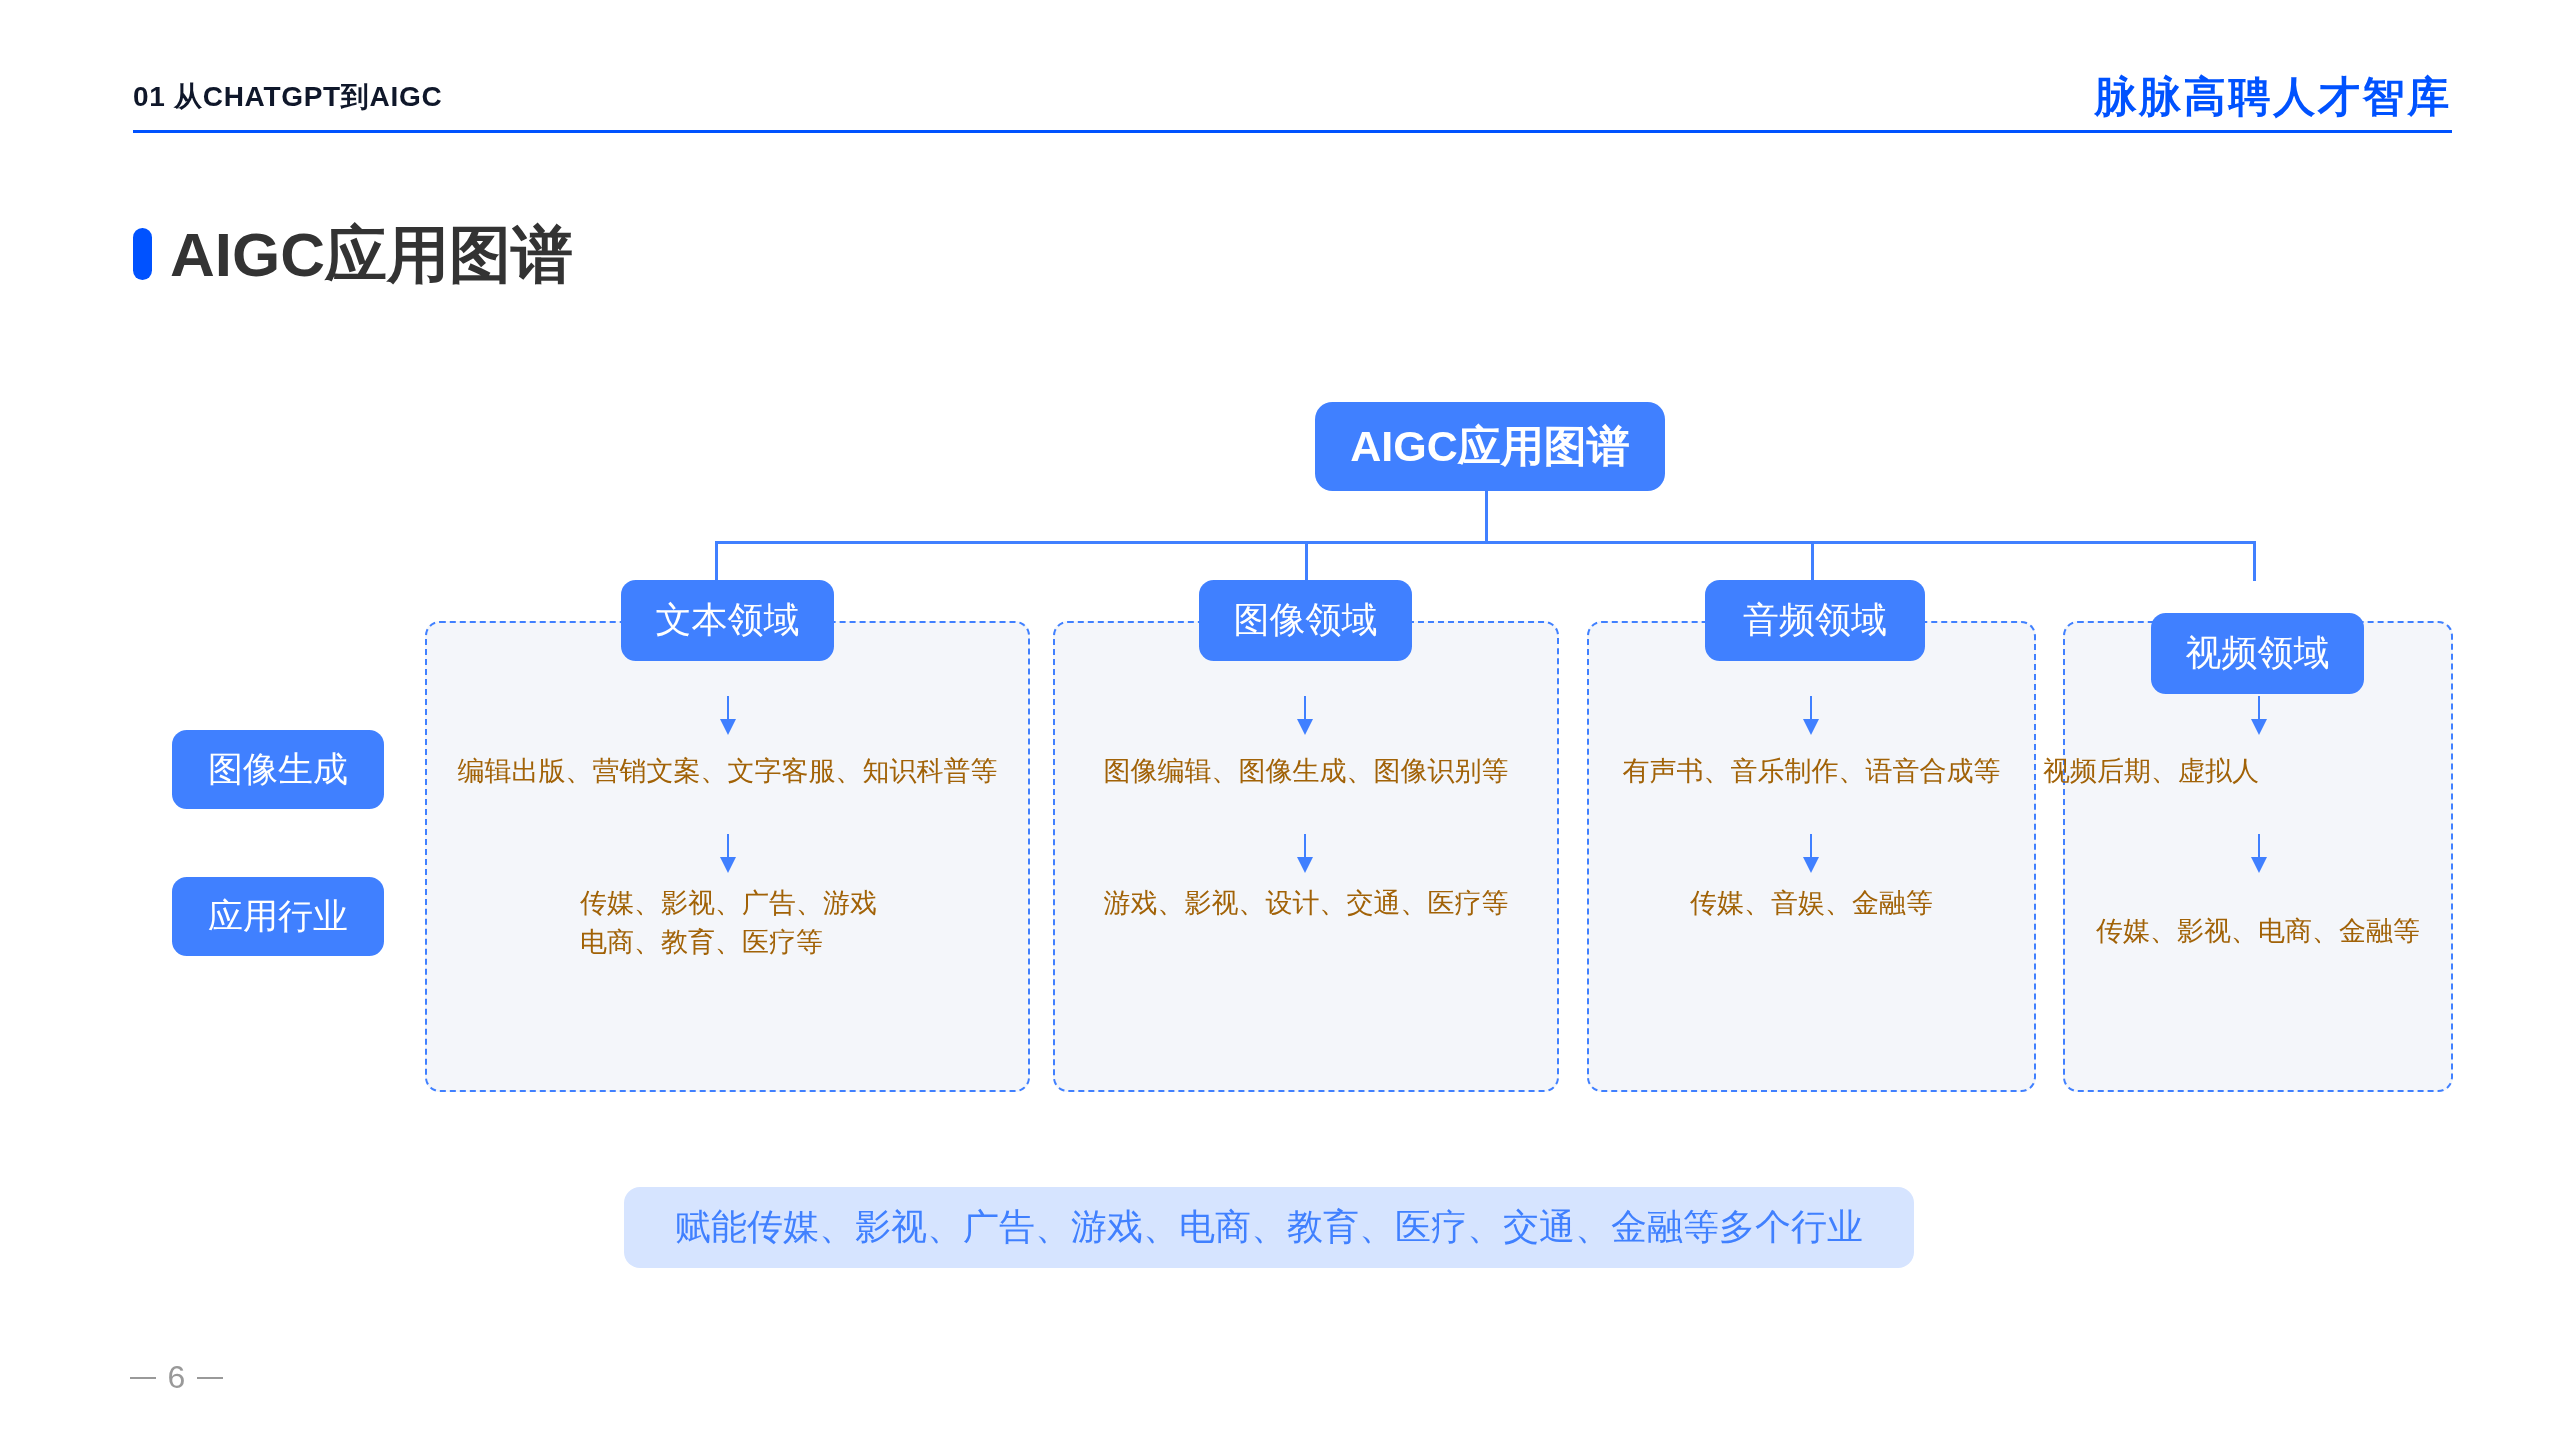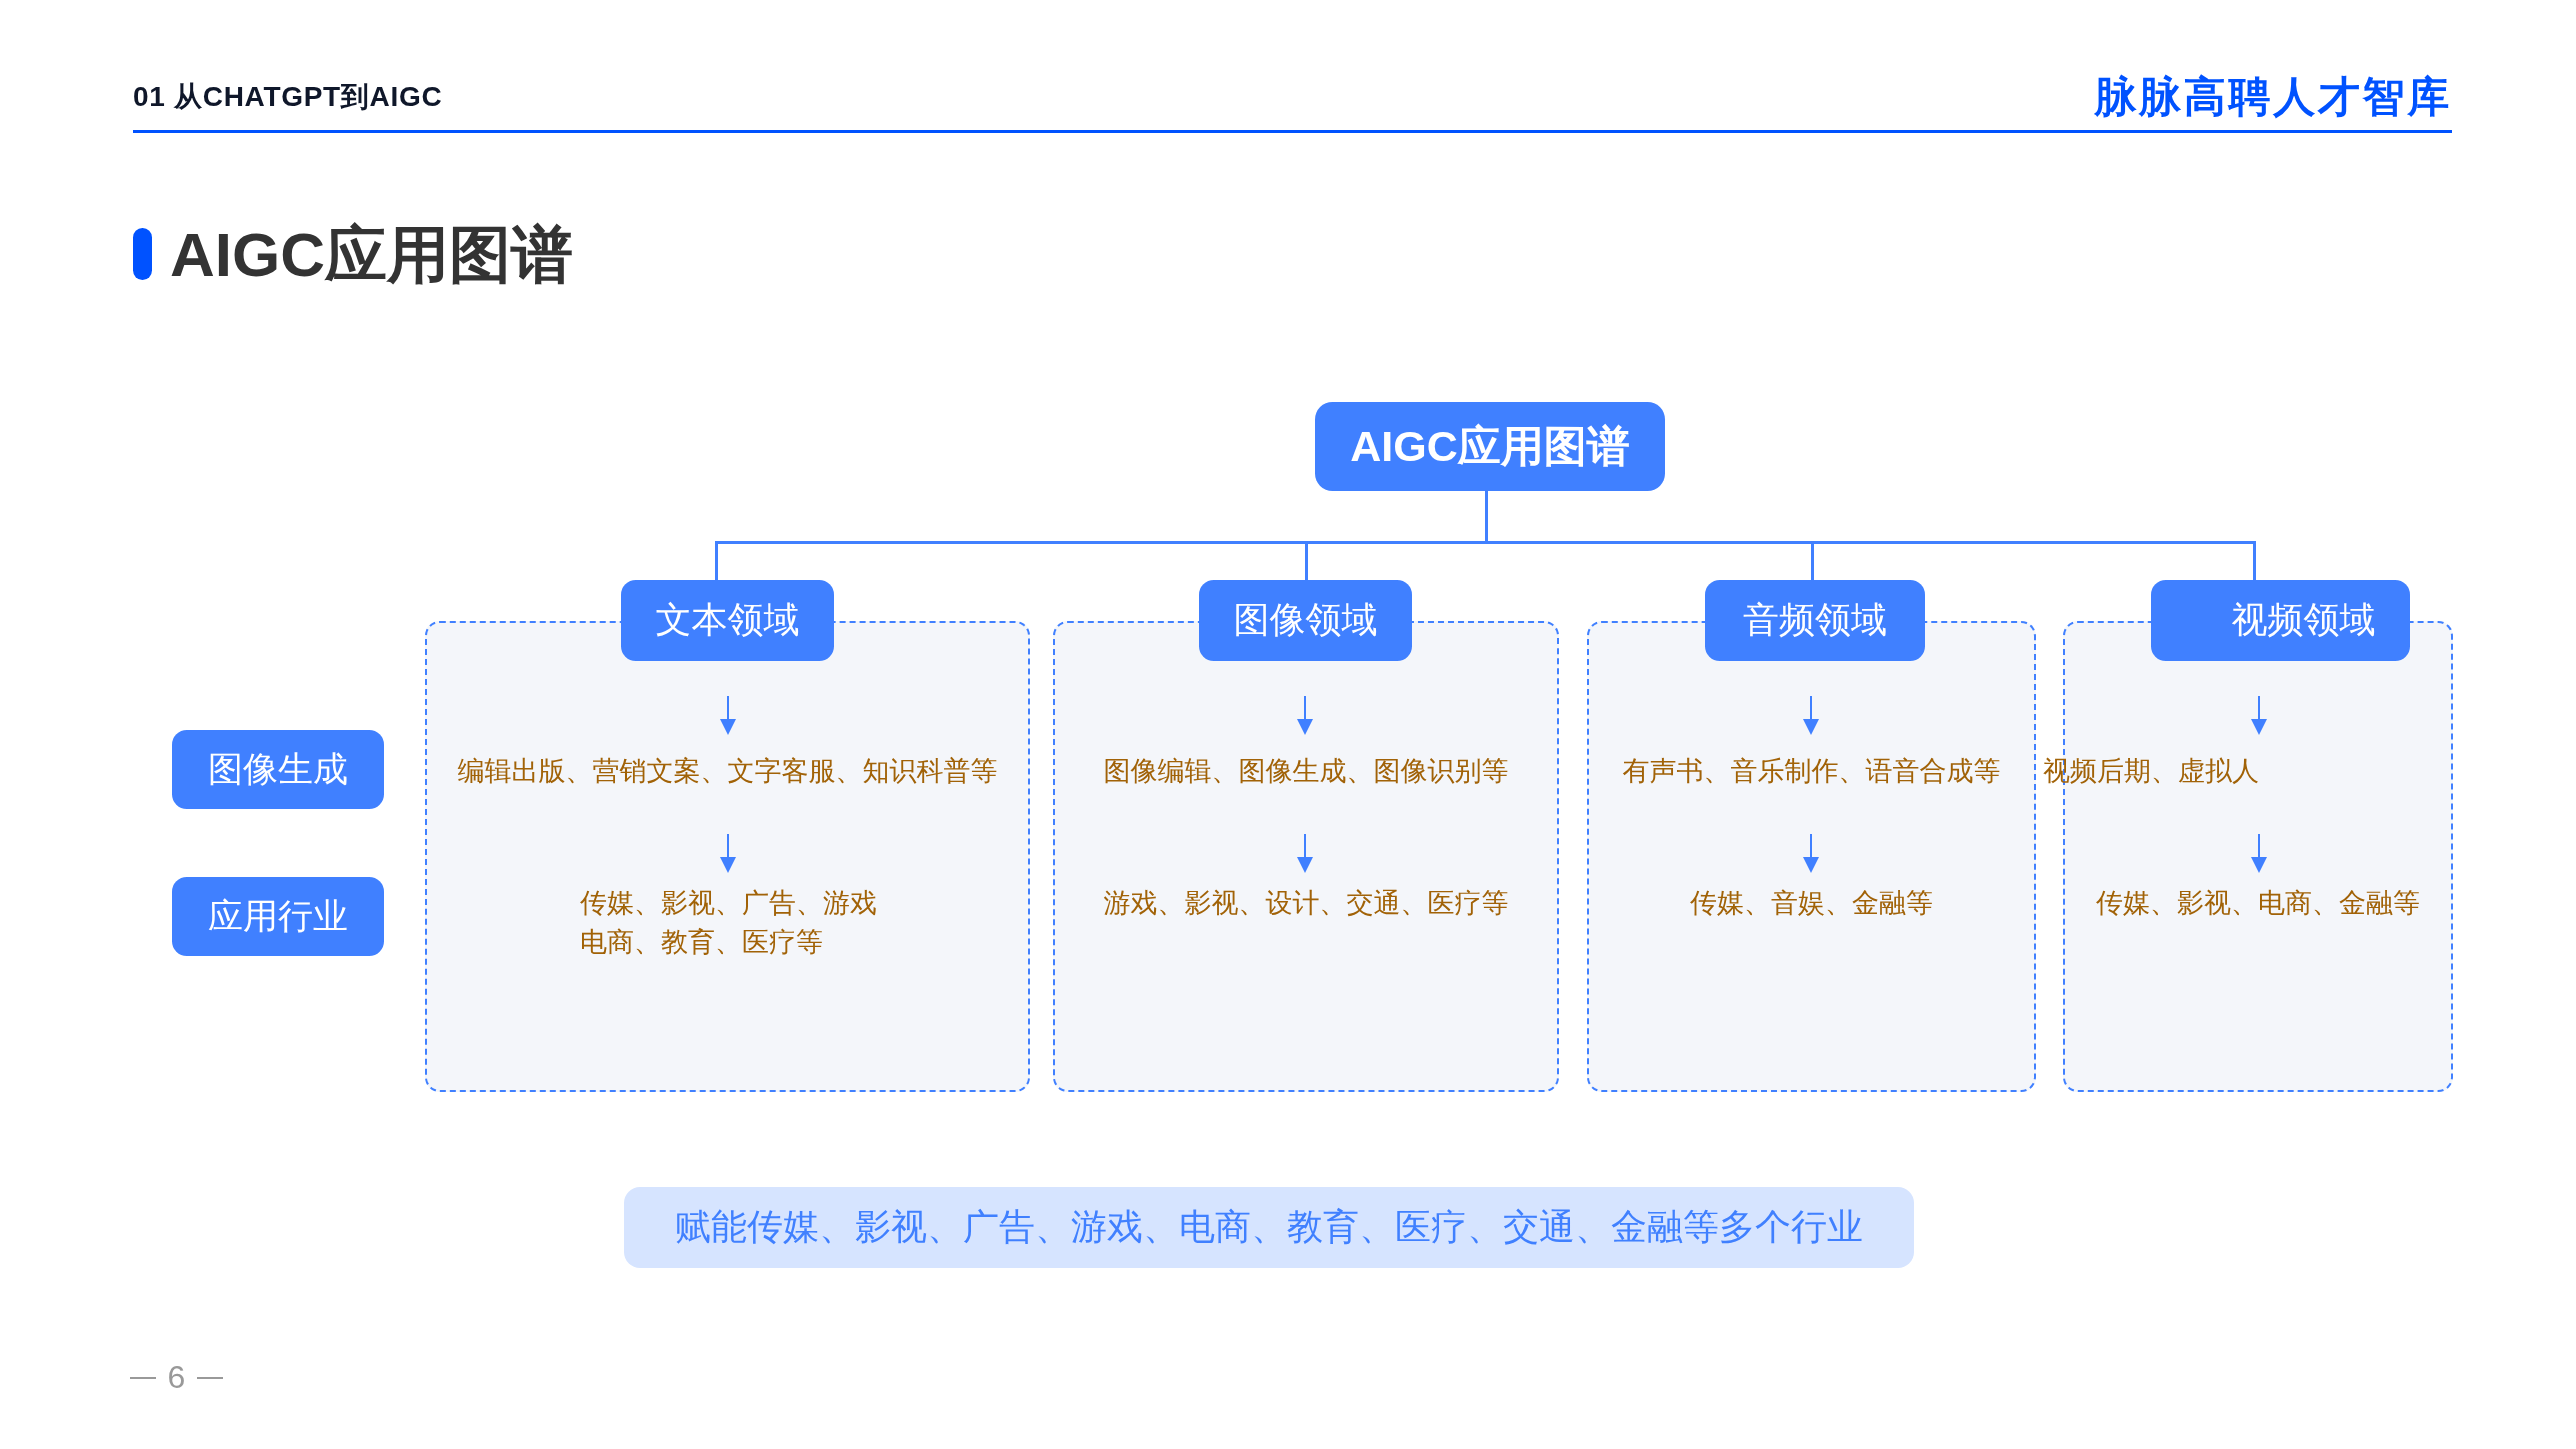--- a/index.html
+++ b/index.html
@@ -121,33 +121,33 @@
     <div class="head"></div>
   </div>
 <div class="abs ctext" style="left:1587px; width:449px; top:751px;">有声书、音乐制作、语音合成等</div>
 <div class="abs arrow" style="left:1803px; top:834px;">
     <div class="shaft"></div>
     <div class="head"></div>
   </div>
 <div class="abs ctext" style="left:1587px; width:449px; top:883px;text-align:center;">传媒、音娱、金融等</div>
 
 <div class="abs card" style="left:2063px; top:621px; width:390px; height:471px;"></div>
-<div class="abs blue-box tab" style="left:2151px; top:580px; width:213px;padding-left:46px;">
+<div class="abs blue-box tab" style="left:2151px; top:613px; width:213px;">
   <span>视频领域</span>
 </div>
 <div class="abs arrow" style="left:2251px; top:696px;">
     <div class="shaft"></div>
     <div class="head"></div>
   </div>
 <div class="abs ctext" style="left:1956px; width:390px; top:751px;">视频后期、虚拟人</div>
 <div class="abs arrow" style="left:2251px; top:834px;">
     <div class="shaft"></div>
     <div class="head"></div>
   </div>
-<div class="abs ctext" style="left:2063px; width:390px; top:883px;">传媒、影视、电商、金融等</div>
+<div class="abs ctext" style="left:2063px; width:390px; top:911px;">传媒、影视、电商、金融等</div>
 
 <div class="abs banner">
   <span>赋能传媒、影视、广告、游戏、电商、教育、医疗、交通、金融等多个行业</span>
 </div>
 
 <div class="abs pageno">
   <span class="dash"></span>
   <span>6</span>
   <span class="dash"></span>
 </div>

